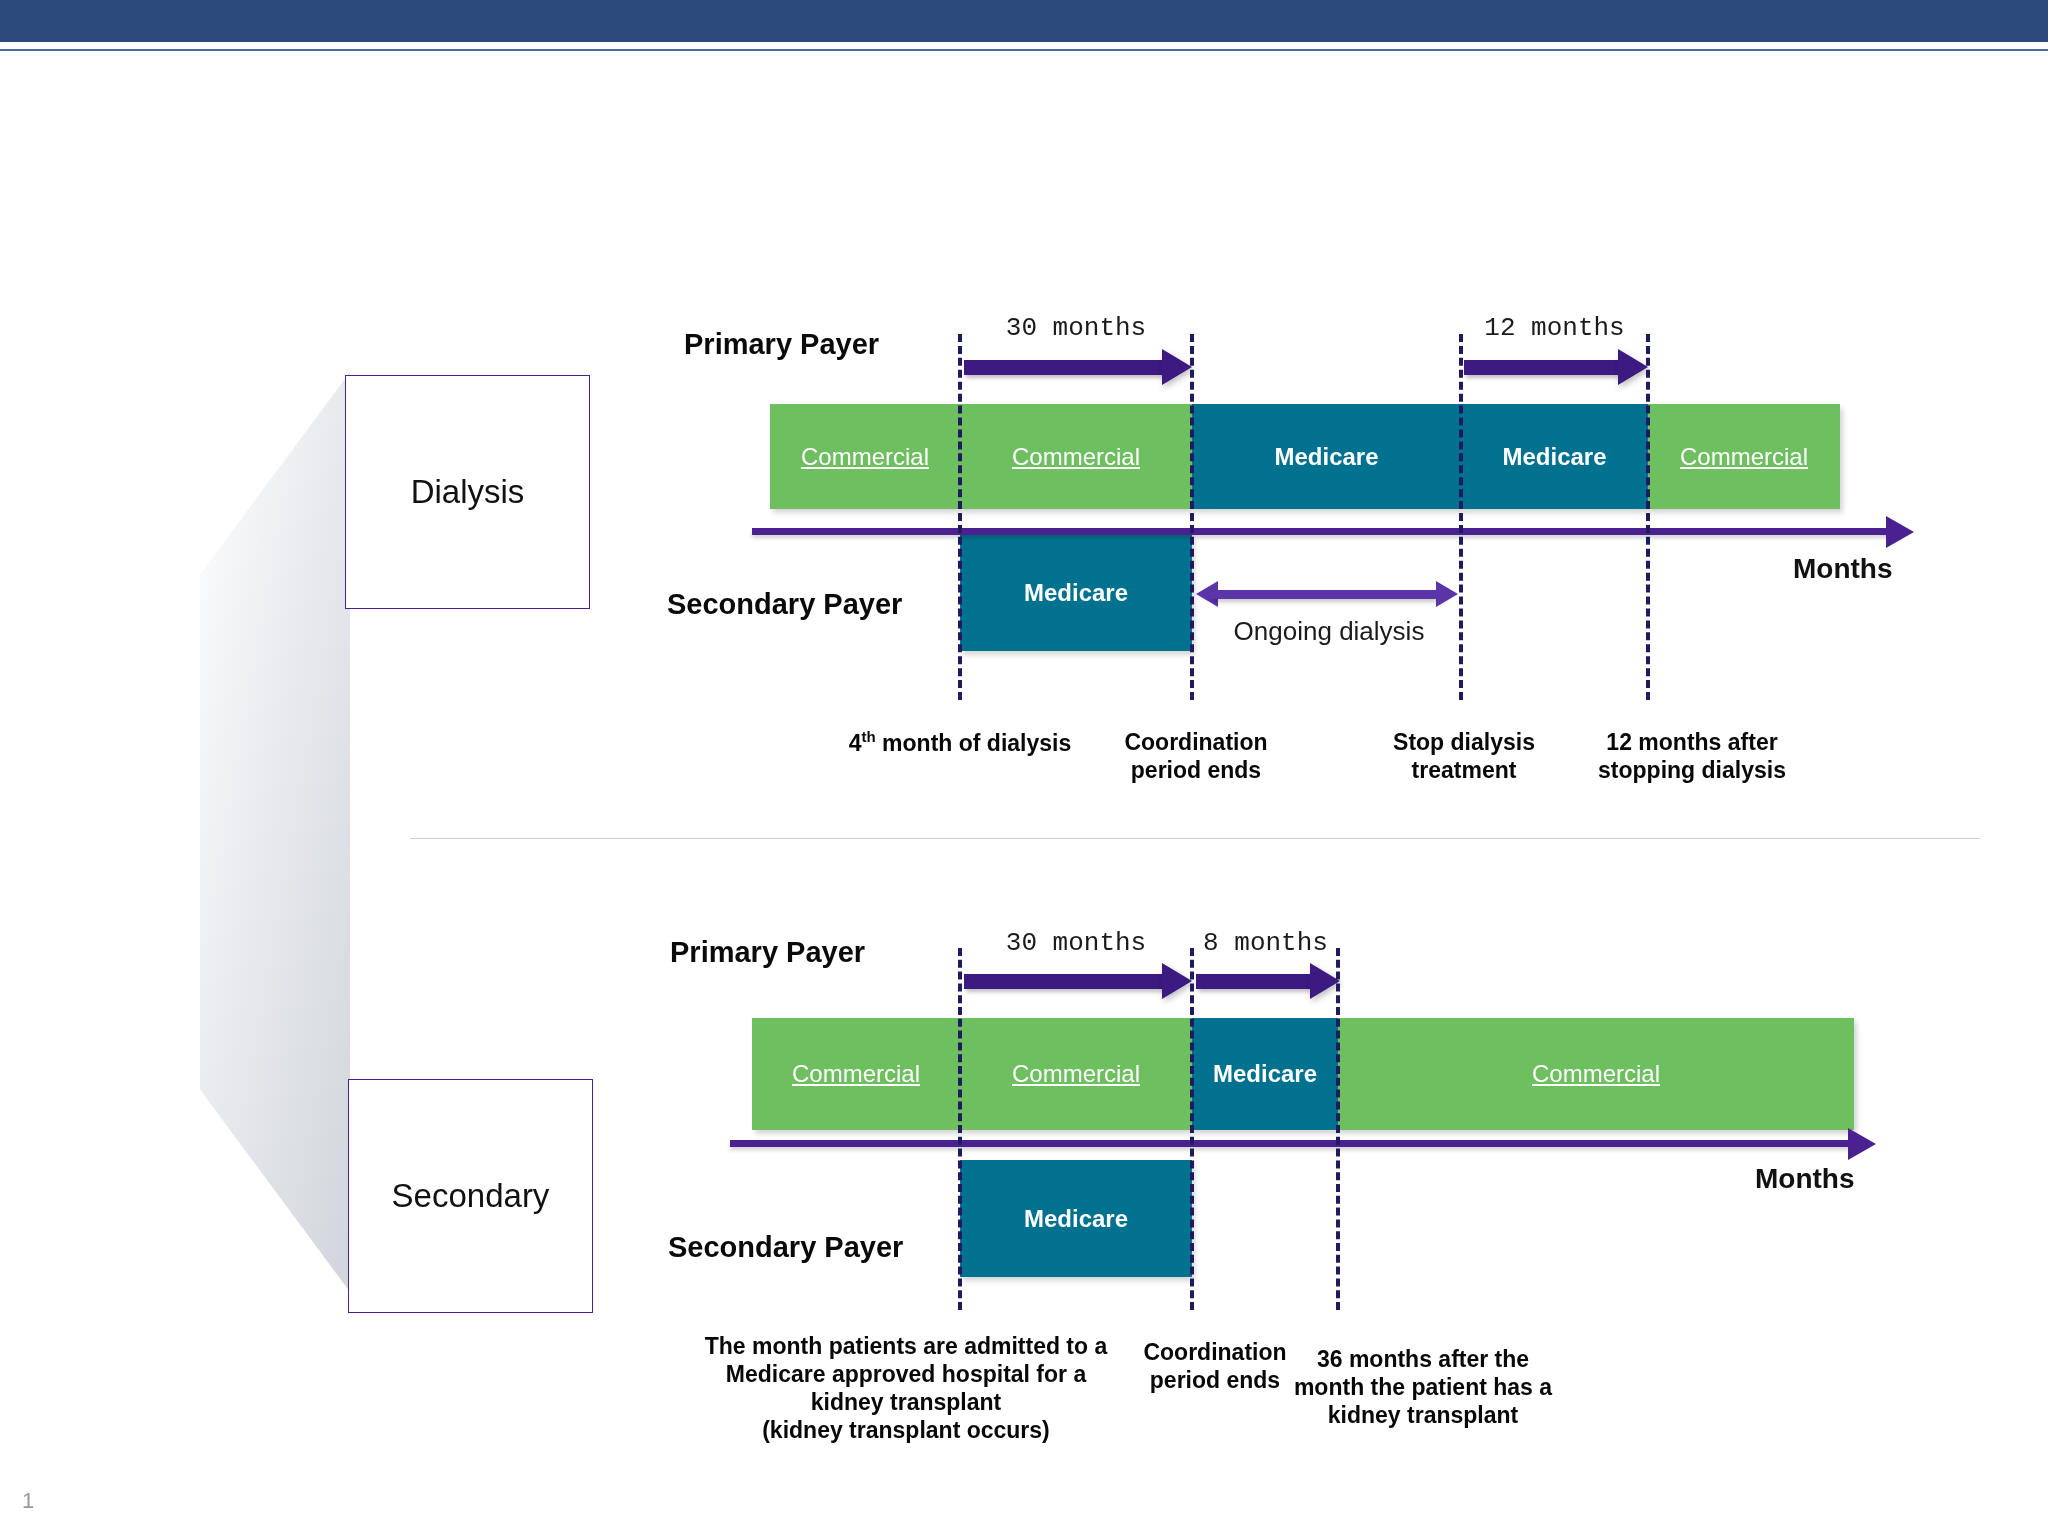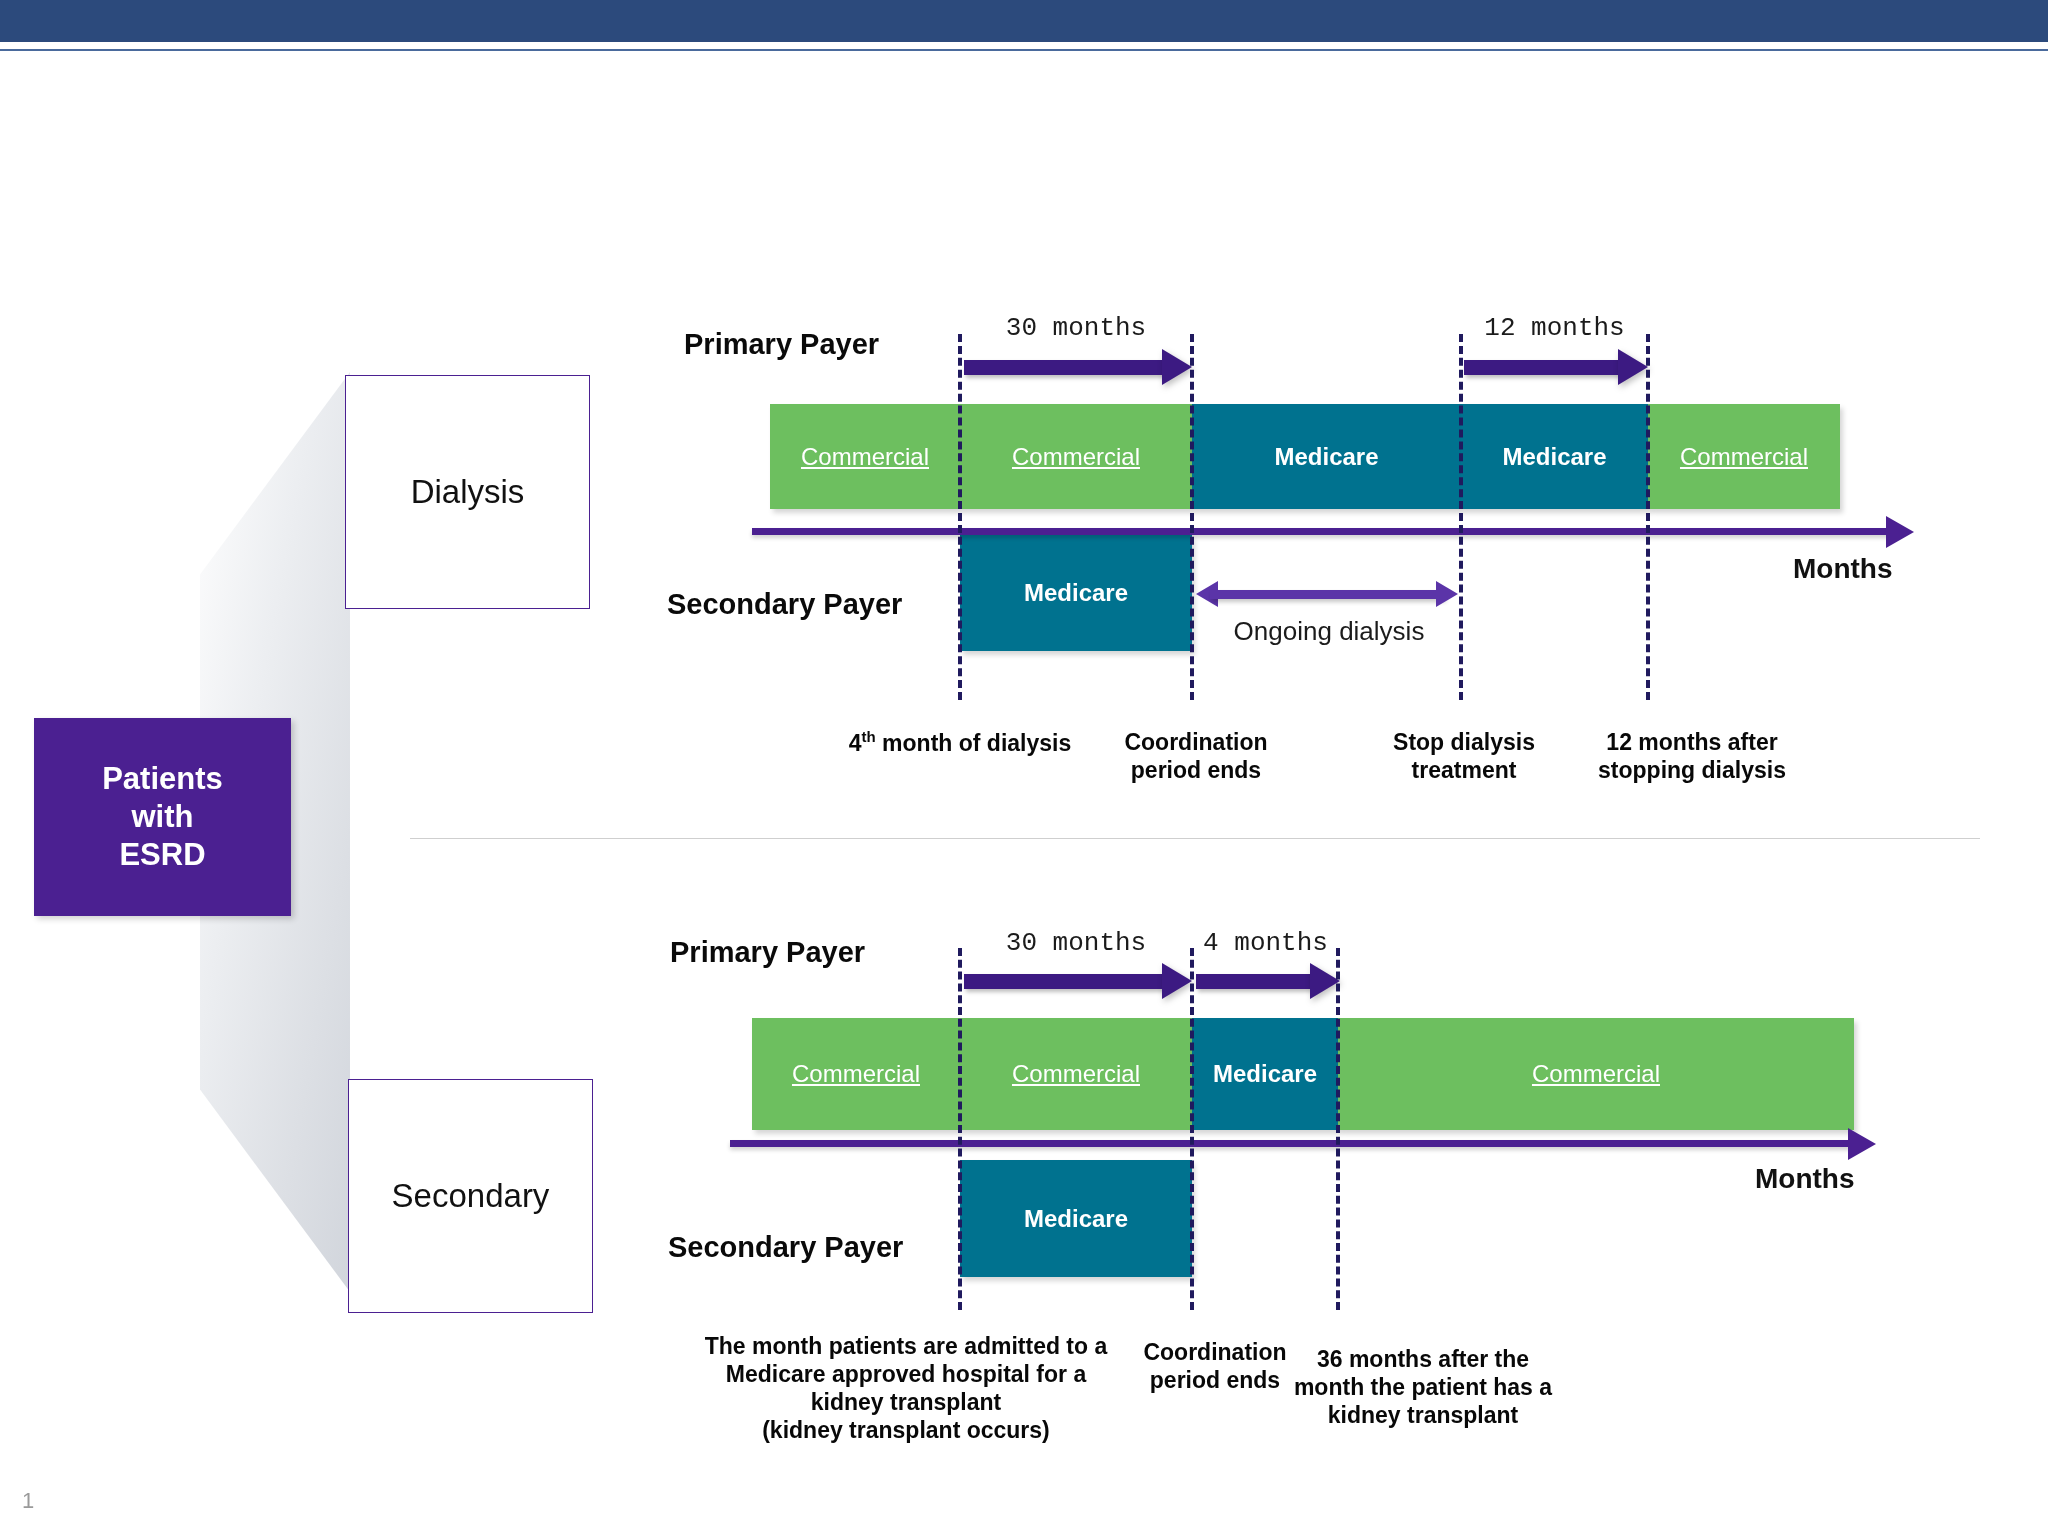--- a/index.html
+++ b/index.html
@@ -129,27 +129,20 @@
 <div class="slide">
 
   <div class="topband"></div>
   <div class="topband-rule"></div>
   <div class="topband-rule2"></div>
 
 
   <div class="funnel-shadow"></div>
   <div class="funnel"></div>
 
-  <div class="esrd-box">
-    <div>
-      <span>Patients</span>
-      <span>with</span>
-      <span>ESRD</span>
-    </div>
-  </div>
 
   <div class="cat-box cat-dialysis">
     <span>Dialysis</span>
   </div>
   <div class="cat-box cat-transplant">
     <span>Secondary</span>
   </div>
 
   <div class="panel-divider"></div>
 
@@ -216,21 +209,21 @@
 
     <div class="payer-label" style="left:670px;top:936px;">Primary Payer</div>
     <div class="payer-label" style="left:668px;top:1231px;">Secondary Payer</div>
 
     <div class="marrow-label" style="left:960px;top:928px;width:232px;">30 months</div>
     <div class="marrow" style="left:964px;top:969px;width:228px;">
       <div class="shaft" style="width:200px;"></div>
       <div class="head" style="left:198px;"></div>
     </div>
 
-    <div class="marrow-label" style="left:1192px;top:928px;width:147px;">4 months</div>
+    <div class="marrow-label" style="left:1192px;top:928px;width:147px;">8 months</div>
     <div class="marrow" style="left:1196px;top:969px;width:144px;">
       <div class="shaft" style="width:116px;"></div>
       <div class="head" style="left:114px;"></div>
     </div>
 
     <div class="seg seg-green" style="left:752px;top:1018px;width:208px;height:112px;">
       <span>Commercial</span>
     </div>
     <div class="seg seg-green" style="left:960px;top:1018px;width:232px;height:112px;">
       <span>Commercial</span>

